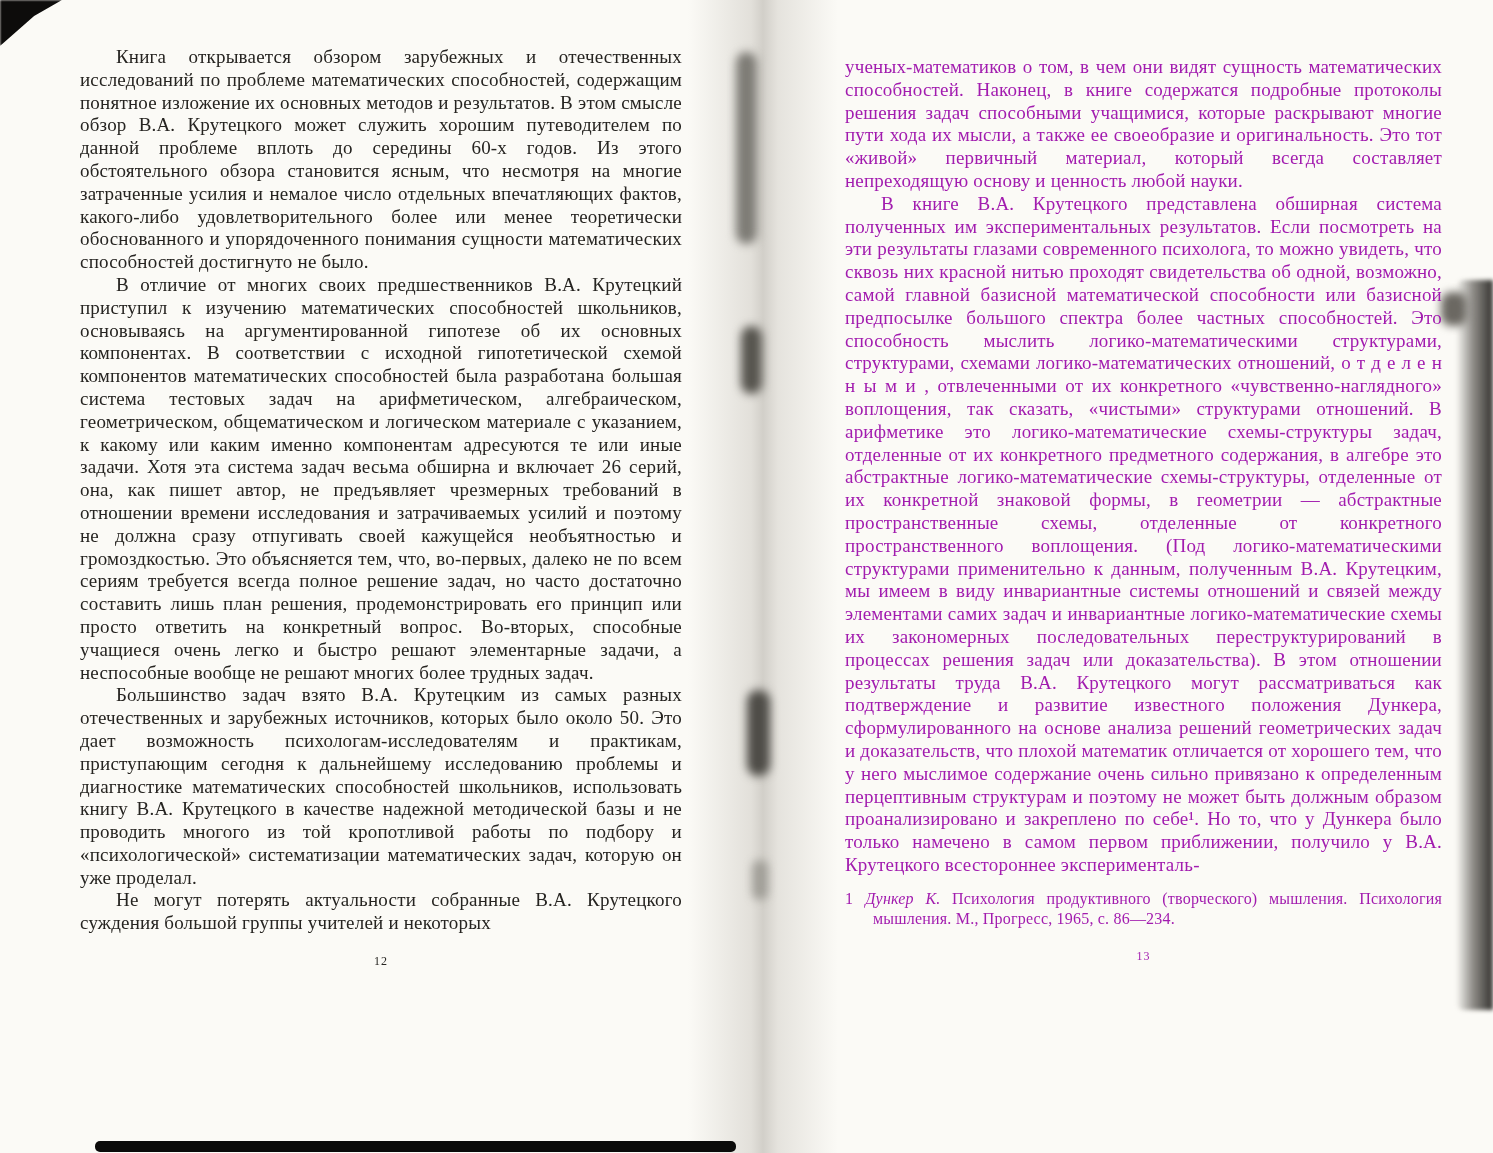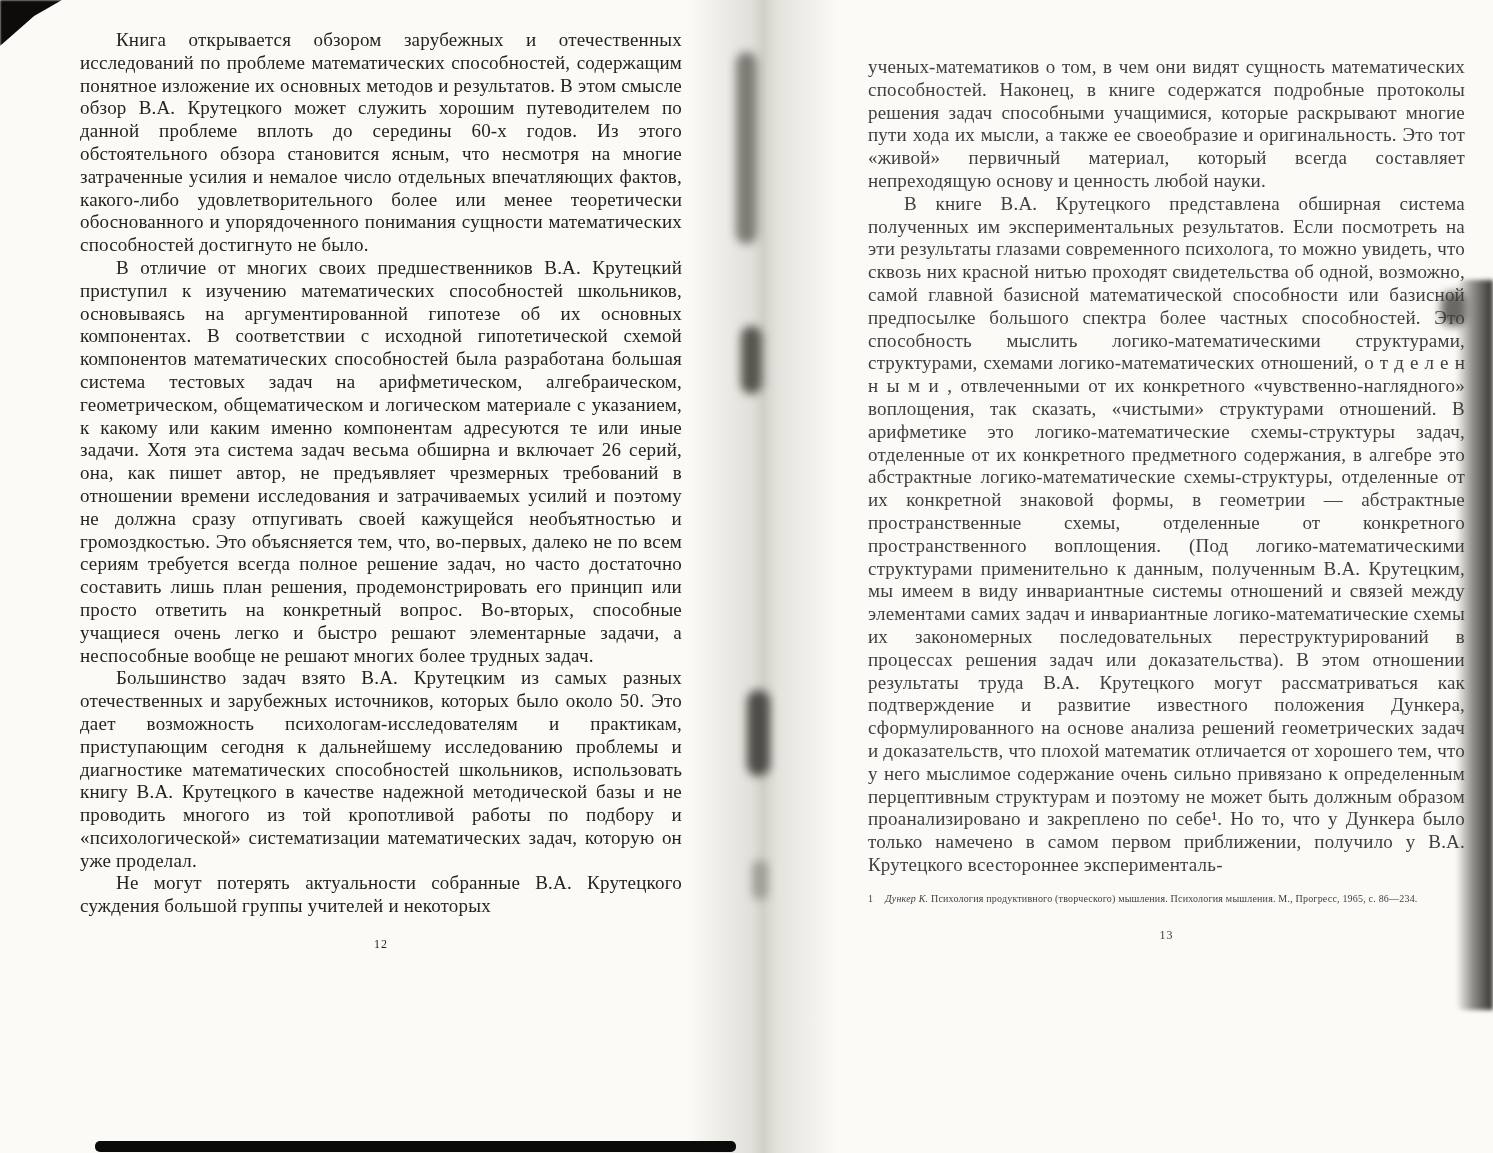--- a/index.html
+++ b/index.html
@@ -87,37 +87,37 @@
     position: absolute;
     text-align: justify;
     font-size: 19px;
     line-height: 22.8px;
     letter-spacing: 0.2px;
     color: #262421;
     -webkit-hyphens: auto;
     hyphens: auto;
   }
 
-  .page-text.left  { left: 80px;  top: 29px; width: 602px; }
-  .page-text.right { left: 845px; top: 56px; width: 597px; color: #404040; margin-left: 23px; }
+  .page-text.left  { left: 80px;  top: 46px; width: 602px; }
+  .page-text.right { left: 845px; top: 56px; width: 597px; color: #a21caf; }
 
   .page-text p { text-indent: 36px; }
   .page-text p.noindent { text-indent: 0; }
 
   .pagenum {
     margin-top: 15px;
     text-align: center;
     font-size: 12px;
     letter-spacing: 1px;
     text-indent: 0;
   }
 
   .footnote {
     margin-top: 12px;
-    font-size: 10px;
+    font-size: 16px;
     line-height: 20.5px;
     padding-left: 28px;
     text-indent: -28px;
     text-align: justify;
   }
   .fn-marker { margin-right: 12px; font-style: normal; }
   .fn-author { font-style: italic; }
 </style>
 </head>
 <body>

